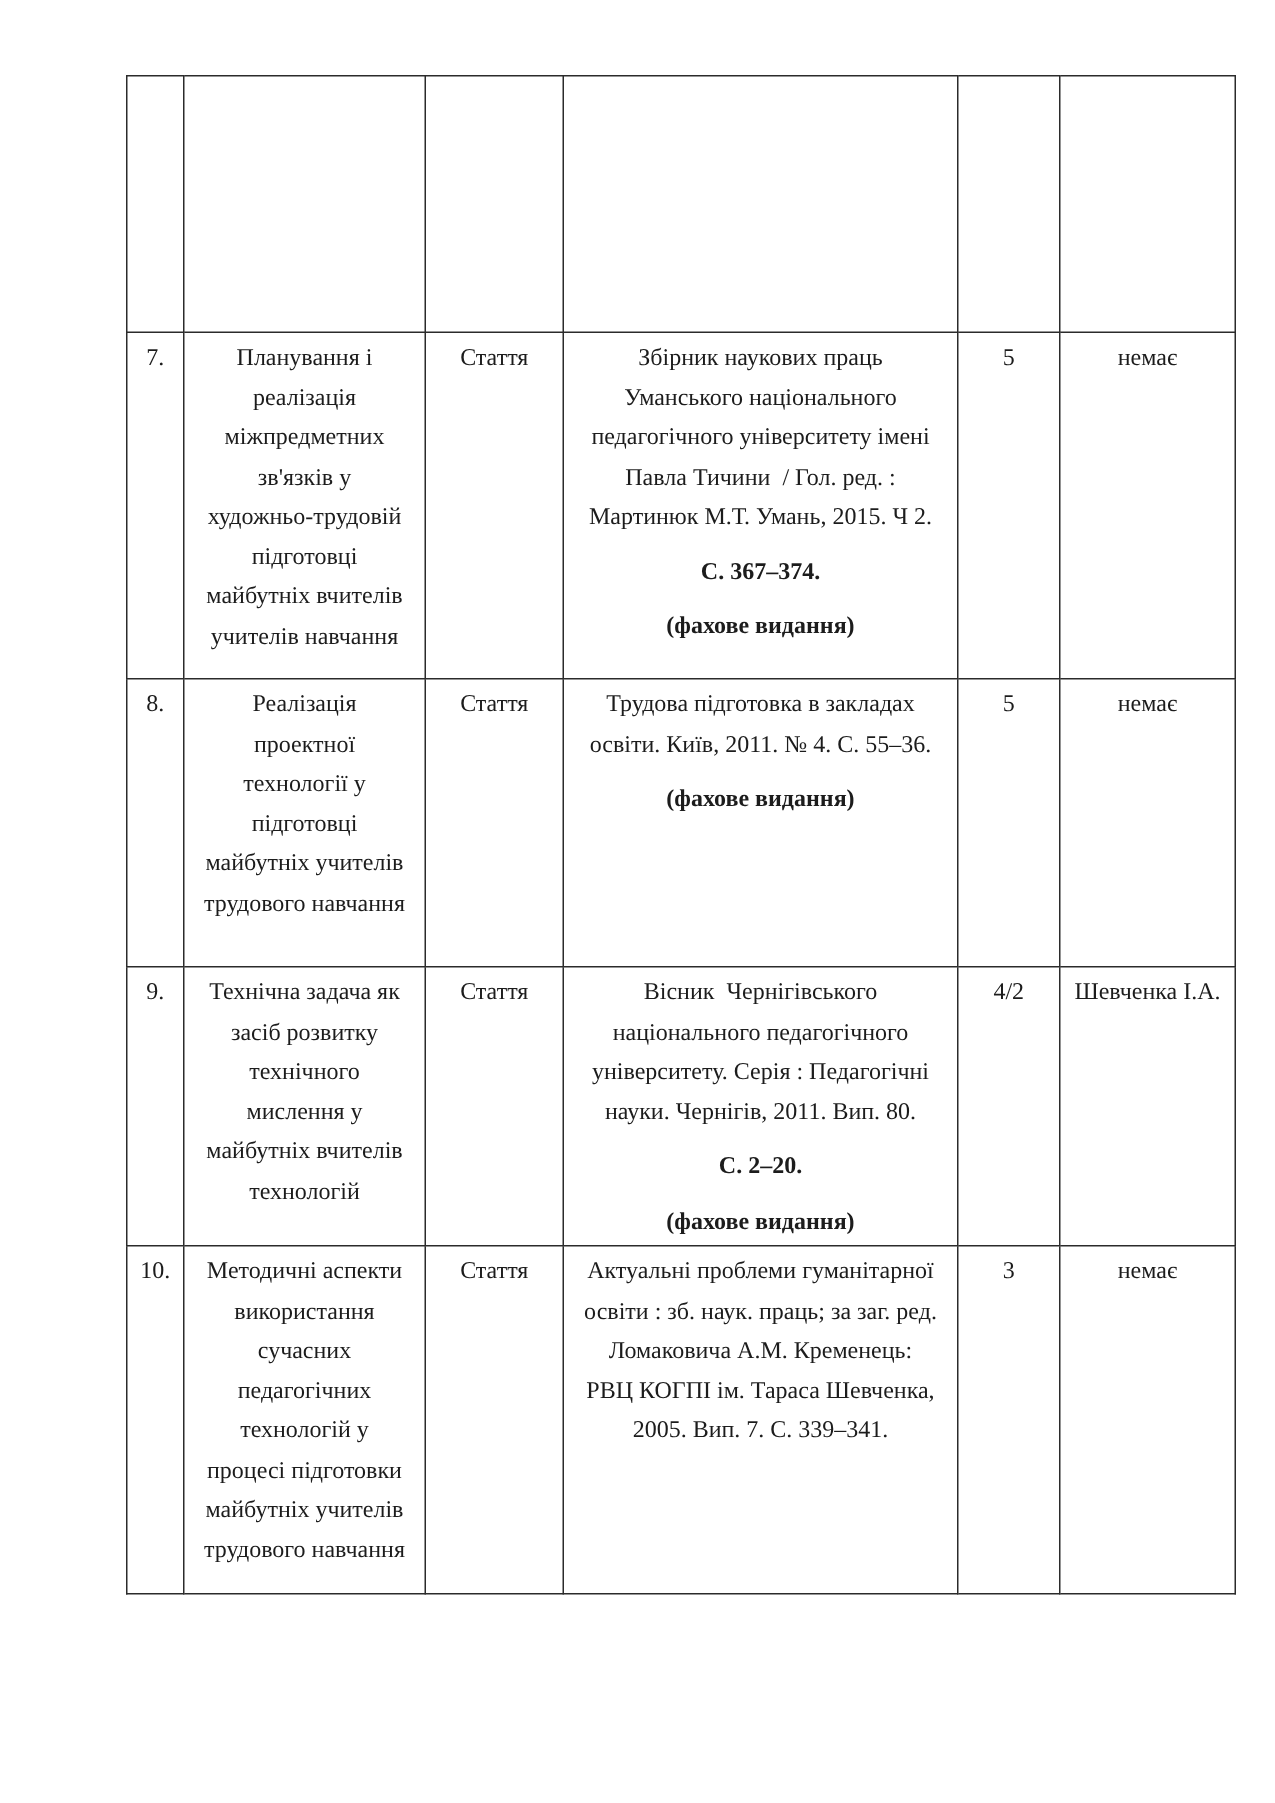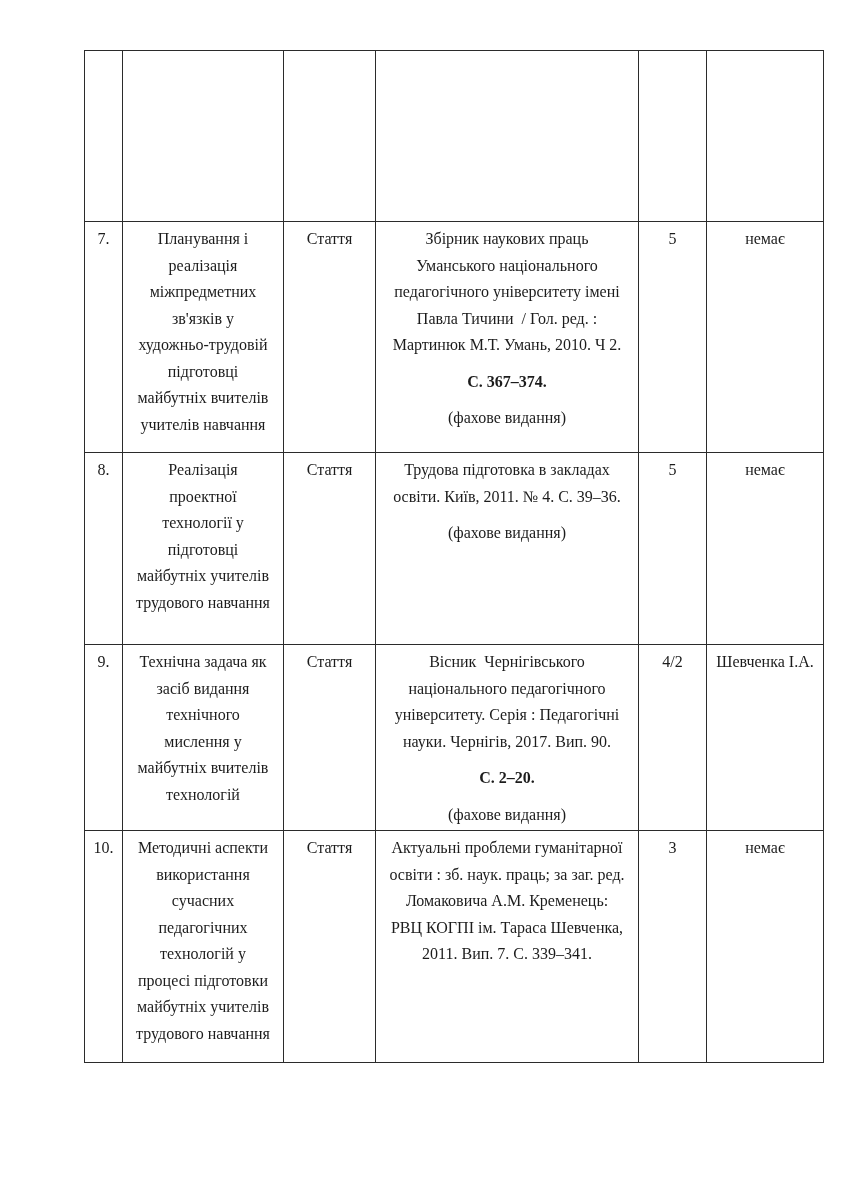--- a/index.html
+++ b/index.html
@@ -30,21 +30,21 @@
     text-align: center;
     padding: 4px 2px 2px 2px;
     font-size: 16px;
     line-height: 26.5px;
     overflow: hidden;
   }
   .cell-text {
     white-space: pre-wrap;
   }
   .pub-pages { margin-top: 10px; font-weight: bold; }
-  .pub-note  { margin-top: 10px; font-weight: normal; }
+  .pub-note  { margin-top: 10px; font-weight: bold; }
   .pub-pages:empty, .pub-note:empty { display: none; }
 </style>
 </head>
 <body>
 
 <div class="page">
   <table class="pub-table">
     <colgroup>
       <col style="width:38px">
       <col style="width:161px">
@@ -92,21 +92,21 @@
 учителів навчання</div>
           </td>
         <td>
             <div class="cell-text">Стаття</div>
           </td>
         <td>
           <div class="cell-text pub-main">Збірник наукових праць
 Уманського національного
 педагогічного університету імені
 Павла Тичини  / Гол. ред. :
-Мартинюк М.Т. Умань, 2010. Ч 2.</div>
+Мартинюк М.Т. Умань, 2015. Ч 2.</div>
           <div class="cell-text pub-pages">С. 367–374.</div>
           <div class="cell-text pub-note">(фахове видання)</div>
         </td>
         <td>
             <div class="cell-text">5</div>
           </td>
         <td>
             <div class="cell-text">немає</div>
           </td>
       </tr>
@@ -121,52 +121,52 @@
 технології у
 підготовці
 майбутніх учителів
 трудового навчання</div>
           </td>
         <td>
             <div class="cell-text">Стаття</div>
           </td>
         <td>
           <div class="cell-text pub-main">Трудова підготовка в закладах
-освіти. Київ, 2011. № 4. С. 39–36.</div>
+освіти. Київ, 2011. № 4. С. 55–36.</div>
 
           <div class="cell-text pub-note">(фахове видання)</div>
         </td>
         <td>
             <div class="cell-text">5</div>
           </td>
         <td>
             <div class="cell-text">немає</div>
           </td>
       </tr>
 
       <tr style="height:186px;">
         <td>
             <div class="cell-text">9.</div>
           </td>
         <td>
             <div class="cell-text">Технічна задача як
-засіб видання
+засіб розвитку
 технічного
 мислення у
 майбутніх вчителів
 технологій</div>
           </td>
         <td>
             <div class="cell-text">Стаття</div>
           </td>
         <td>
           <div class="cell-text pub-main">Вісник  Чернігівського
 національного педагогічного
 університету. Серія : Педагогічні
-науки. Чернігів, 2017. Вип. 90.</div>
+науки. Чернігів, 2011. Вип. 80.</div>
           <div class="cell-text pub-pages">С. 2–20.</div>
           <div class="cell-text pub-note">(фахове видання)</div>
         </td>
         <td>
             <div class="cell-text">4/2</div>
           </td>
         <td>
             <div class="cell-text">Шевченка І.А.</div>
           </td>
       </tr>
@@ -186,21 +186,21 @@
 трудового навчання</div>
           </td>
         <td>
             <div class="cell-text">Стаття</div>
           </td>
         <td>
           <div class="cell-text pub-main">Актуальні проблеми гуманітарної
 освіти : зб. наук. праць; за заг. ред.
 Ломаковича А.М. Кременець:
 РВЦ КОГПІ ім. Тараса Шевченка,
-2011. Вип. 7. С. 339–341.</div>
+2005. Вип. 7. С. 339–341.</div>
 
         </td>
         <td>
             <div class="cell-text">3</div>
           </td>
         <td>
             <div class="cell-text">немає</div>
           </td>
       </tr>
 

